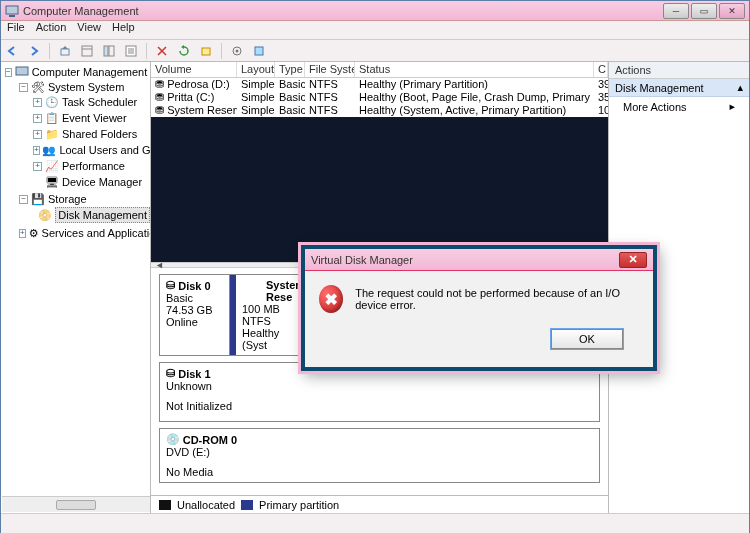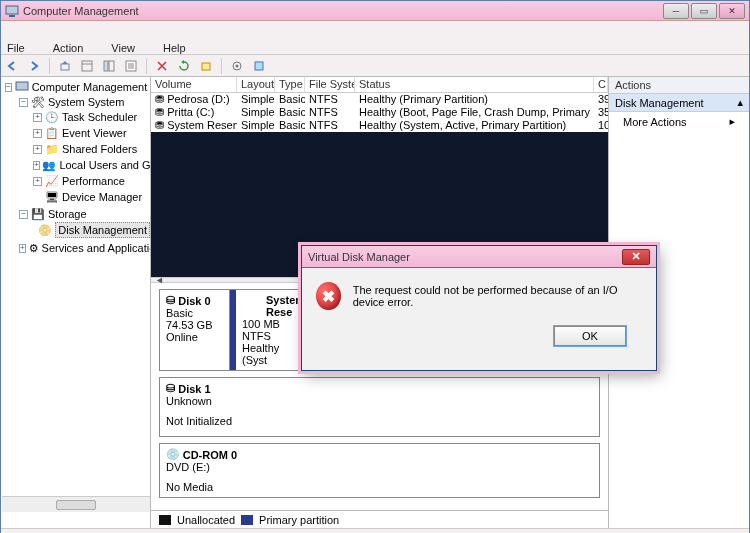--- a/index.html
+++ b/index.html
@@ -4,21 +4,21 @@
 <style>
   * { box-sizing: border-box; font-family: "Segoe UI", Tahoma, sans-serif; font-size: 11px; }
   html, body { margin:0; padding:0; width:750px; height:533px; overflow:hidden; background:#fff; }
   .window { position:relative; width:750px; height:533px; border:1px solid #5b7fa7; background:#0f172a; }
   .titlebar { height:20px; background:linear-gradient(#f7cde2,#f3b7d5); display:flex; align-items:center; padding:0 4px; border-bottom:1px solid #c99; }
   .title-icon { width:14px; height:14px; margin-right:4px; display:flex; align-items:center; justify-content:center; }
   .title-text { color:#333; flex:1; }
   .winbtns { display:flex; gap:2px; }
   .winbtn { width:26px; height:16px; background:linear-gradient(#eee,#ccc); border:1px solid #888; border-radius:2px; display:flex; align-items:center; justify-content:center; font-size:9px; color:#333; }
   .winbtn.close { background:linear-gradient(#f7cde2,#e8a3c4); }
-  .menubar { height:34px; background:#f4f0f2; display:flex; align-items:flex-end; padding:0 6px; gap:28px; border-bottom:1px solid #ccc; color:#222; }
+  .menubar { height:19px; background:#f4f0f2; display:flex; align-items:flex-start; padding:0 6px; gap:11px; border-bottom:1px solid #ccc; color:#222; }
   .menubar span { cursor:default; }
   .toolbar { height:22px; background:#f4f0f2; display:flex; align-items:center; padding:0 2px; gap:4px; border-bottom:1px solid #bbb; }
   .tbtn { width:18px; height:18px; display:flex; align-items:center; justify-content:center; border:1px solid transparent; border-radius:2px; }
   .tsep { width:1px; height:16px; background:#ccc; margin:0 2px; }
   .body { display:flex; height:calc(100% - 20px - 18px - 22px - 20px); }
   .tree-pane { width:150px; border-right:1px solid #bbb; overflow:hidden; background:#fff; padding:2px 0 2px 2px; }
   .tree ul { list-style:none; margin:0; padding:0 0 0 14px; }
   .tree li { white-space:nowrap; line-height:14px; padding:1px 0; }
   .tree .row { display:flex; align-items:center; gap:3px; }
   .tree .expander { width:9px; height:9px; border:1px solid #8aa; display:inline-flex; align-items:center; justify-content:center; font-size:8px; line-height:8px; color:#357; background:#fff; }
@@ -46,21 +46,21 @@
   .part.reserved { flex:0 0 60px; }
   .legend { height:18px; border-top:1px solid #bbb; display:flex; align-items:center; padding:0 8px; gap:6px; background:#fff; }
   .legend .sw { width:12px; height:10px; display:inline-block; }
   .actions { width:140px; background:#fff; }
   .actions-hdr { background:#eef1f6; border-bottom:1px solid #ccc; padding:2px 6px; font-weight:normal; color:#333; }
   .actions-sec { background:#d9e6f7; padding:2px 6px; display:flex; justify-content:space-between; align-items:center; border-bottom:1px solid #c0d0e8; }
   .actions-item { padding:3px 14px; display:flex; justify-content:space-between; align-items:center;}
   .status { height:20px; background:#f4f0f2; border-top:1px solid #ccc; }
 
   
-  .modal { position:absolute; left:300px; top:244px; width:356px; height:126px; border:1px solid #0c4a6e; background:#f1f1f1; box-shadow:0 0 0 3px #f3b7d5, 3px 5px 14px rgba(0,0,0,.35); }
+  .modal { position:absolute; left:300px; top:244px; width:356px; height:126px; border:4px solid #0c4a6e; background:#f1f1f1; box-shadow:0 0 0 3px #f3b7d5, 3px 5px 14px rgba(0,0,0,.35); }
   .modal .mtitle { height:22px; background:linear-gradient(#f7cde2,#f3b7d5); display:flex; align-items:center; padding:0 6px; border-bottom:1px solid #d36;}
   .modal .mtitle .t { flex:1; color:#333; }
   .modal .mtitle .x { width:28px; height:16px; border-radius:2px; background:linear-gradient(#e25b5b,#c53030); color:#fff; display:flex; align-items:center; justify-content:center; border:1px solid #922; font-weight:bold; }
   .modal .mbody { display:flex; align-items:center; gap:12px; padding:14px 14px 6px 14px; }
   .erricon { width:28px; height:28px; border-radius:50%; background:radial-gradient(circle at 30% 30%, #ff6b6b, #c81e1e); display:flex; align-items:center; justify-content:center; color:#fff; font-weight:bold; font-size:16px; box-shadow:inset -2px -2px 4px rgba(0,0,0,.3);}
   .modal .mfoot { display:flex; justify-content:flex-end; padding:10px 30px 14px; }
   .okbtn { width:72px; height:20px; background:linear-gradient(#fefefe,#e6e6e6); border:1px solid #888; box-shadow:0 0 0 1px #6aa7e8; }
 
   
   .c-vol{width:86px;} .c-lay{width:38px;} .c-typ{width:30px;} .c-fs{width:50px;} .c-stat{flex:1;} .c-last{width:14px;}

